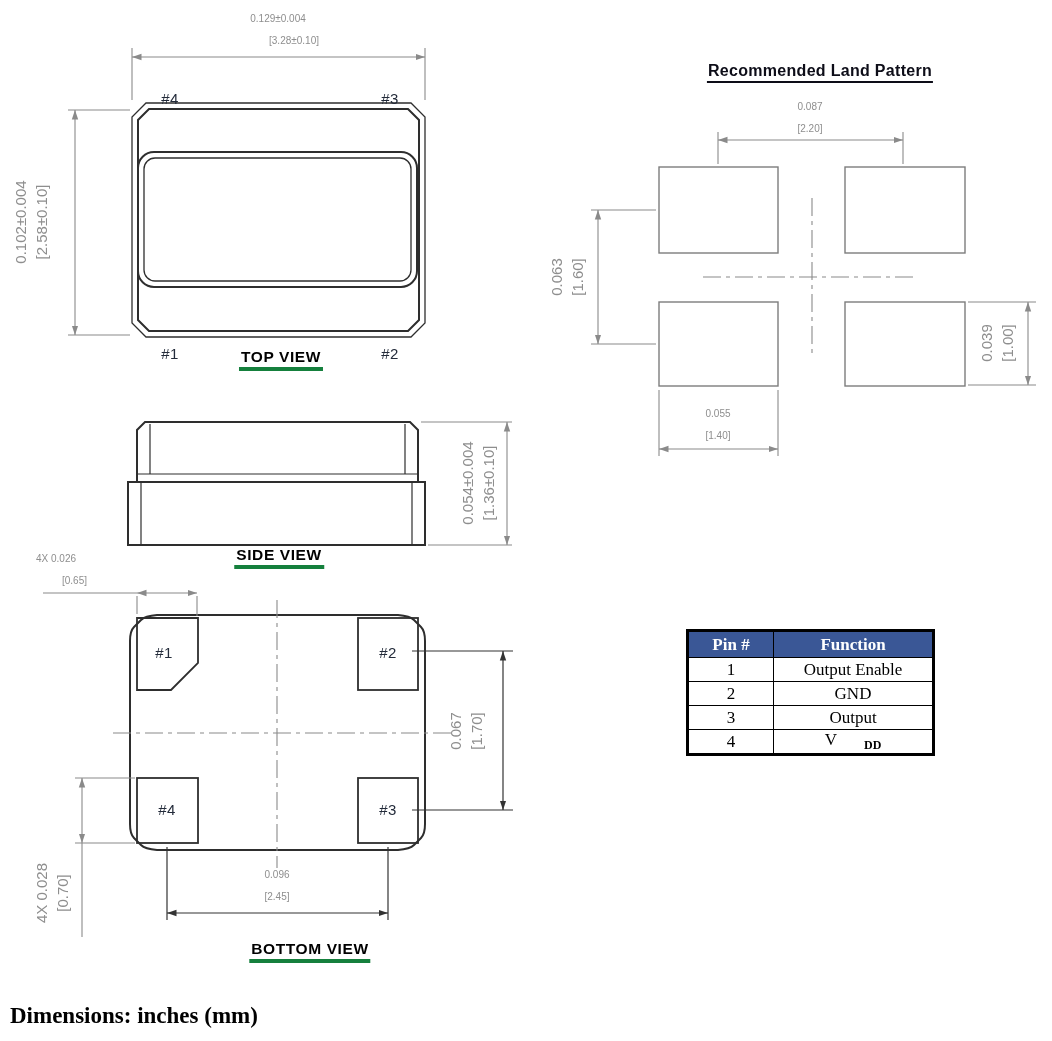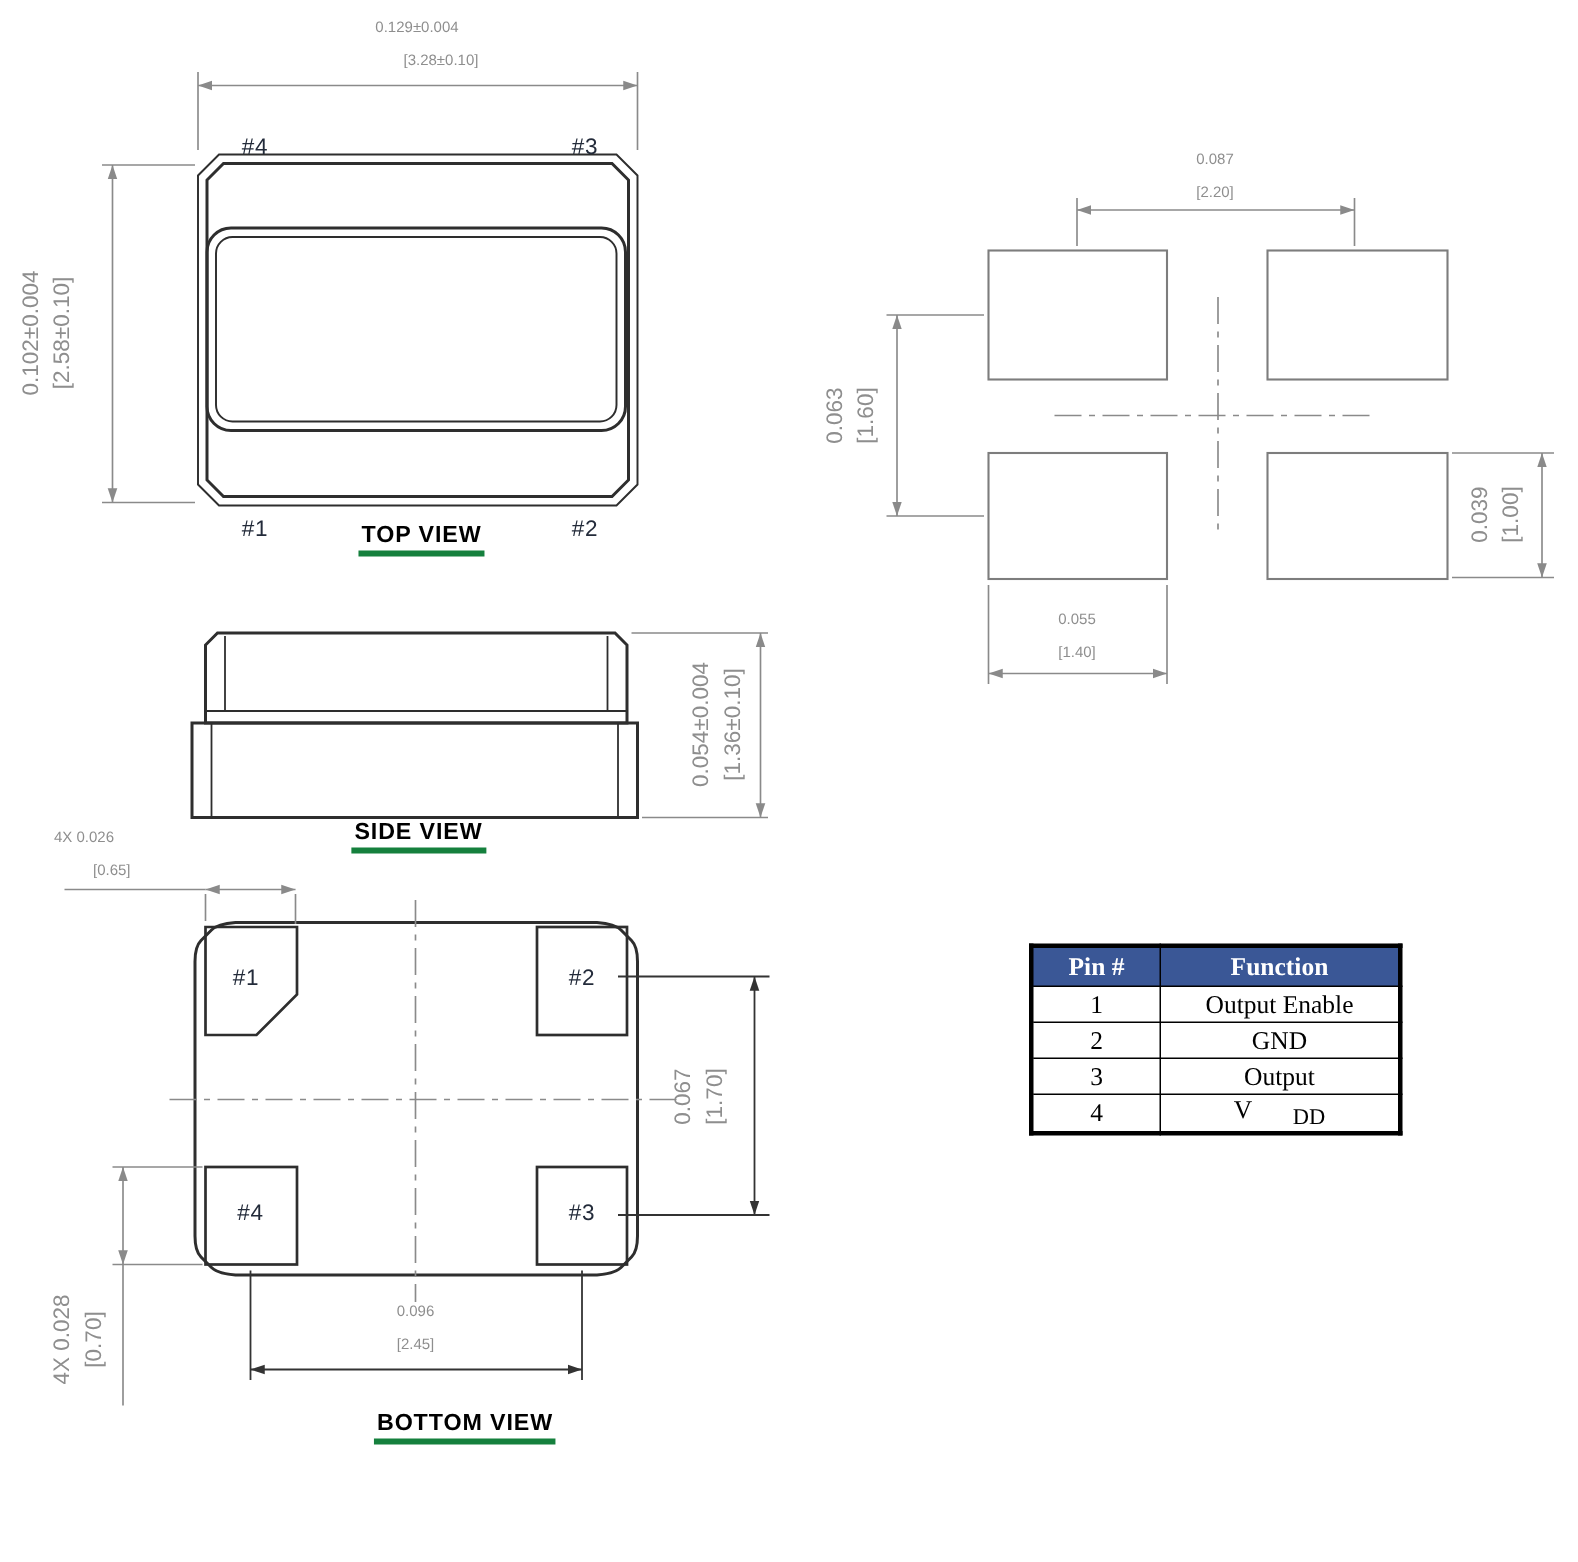--- a/index.html
+++ b/index.html
@@ -16,21 +16,21 @@
           letter-spacing:.3px;border-bottom:2px solid #0d0d18;padding:0 1px 1px;white-space:nowrap;}
   .pin{position:absolute;transform:translate(-50%,-50%);color:#232b3a;font-size:15px;
        font-weight:500;letter-spacing:.5px;white-space:nowrap;}
   table.pins{position:absolute;left:686px;top:629px;border-collapse:collapse;
              border:3px solid #000;font-family:"Liberation Serif",serif;}
   table.pins th{background:#3a5796;color:#fff;font-size:17px;font-weight:bold;
                 border:1.5px solid #000;height:25px;padding:0 6px;}
   table.pins td{font-size:17px;color:#000;text-align:center;border:1.5px solid #000;
                 height:23px;padding:0 6px;}
   .col-pin{width:72px;} .col-fn{width:146px;}
-  td sub{font-size:15px;font-weight:normal;margin-left:27px;}
+  td sub{font-size:12px;font-weight:bold;margin-left:27px;}
   .footer{position:absolute;left:10px;top:1003px;font-family:"Liberation Serif",serif;
           font-size:23px;font-weight:bold;color:#000;white-space:nowrap;}
 </style>
 </head>
 <body>
 
 <div class="canvas">
 
   <svg class="draw" width="1052" height="1041" viewBox="0 0 1052 1041">
     <defs>
@@ -133,20 +133,21 @@
   <div class="rot" style="left:-64px;top:200px;width:190px;height:44px;">
     <span>0.102±0.004</span>
     <span>[2.58±0.10]</span>
   </div>
   <span class="pin" style="left:170px;top:98px;">#4</span>
   <span class="pin" style="left:390px;top:98px;">#3</span>
   <span class="pin" style="left:170px;top:353px;">#1</span>
   <span class="pin" style="left:390px;top:353px;">#2</span>
   <span class="vtitle" style="left:281px;top:348px;">TOP VIEW</span>
 
+  <span class="lptitle" style="left:820px;top:62px;">Recommended Land Pattern</span>
   <span class="dim cx" style="left:810px;top:96px;">0.087</span>
   <span class="dim cx" style="left:810px;top:118px;">[2.20]</span>
   <div class="rot" style="left:497px;top:255px;width:140px;height:44px;">
     <span>0.063</span>
     <span>[1.60]</span>
   </div>
   <span class="dim cx" style="left:718px;top:403px;">0.055</span>
   <span class="dim cx" style="left:718px;top:425px;">[1.40]</span>
   <div class="rot" style="left:927px;top:321px;width:140px;height:44px;">
     <span>0.039</span>
@@ -197,14 +198,15 @@
         <td>3</td>
         <td>Output</td>
       </tr>
       <tr>
         <td>4</td>
         <td><span>V</span><sub>DD</sub></td>
       </tr>
     </tbody>
   </table>
 
+  <div class="footer">Dimensions: inches (mm)</div>
 
 </div>
 
 </body></html>

